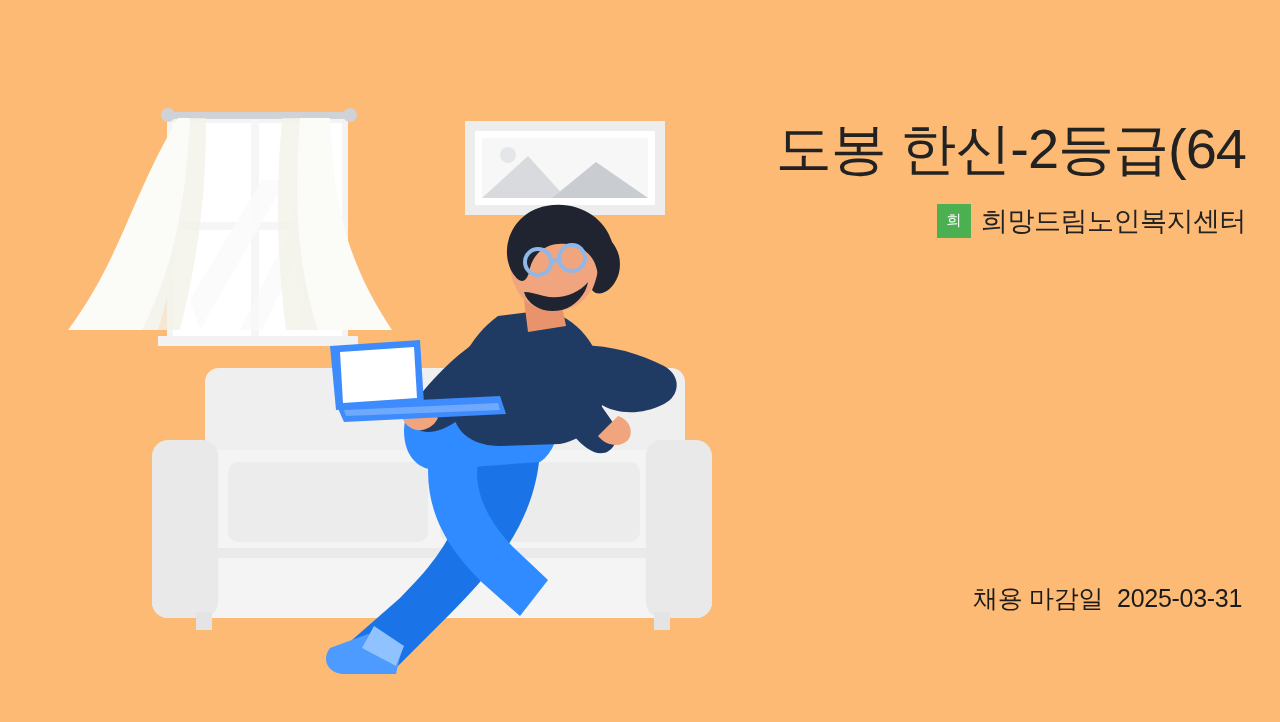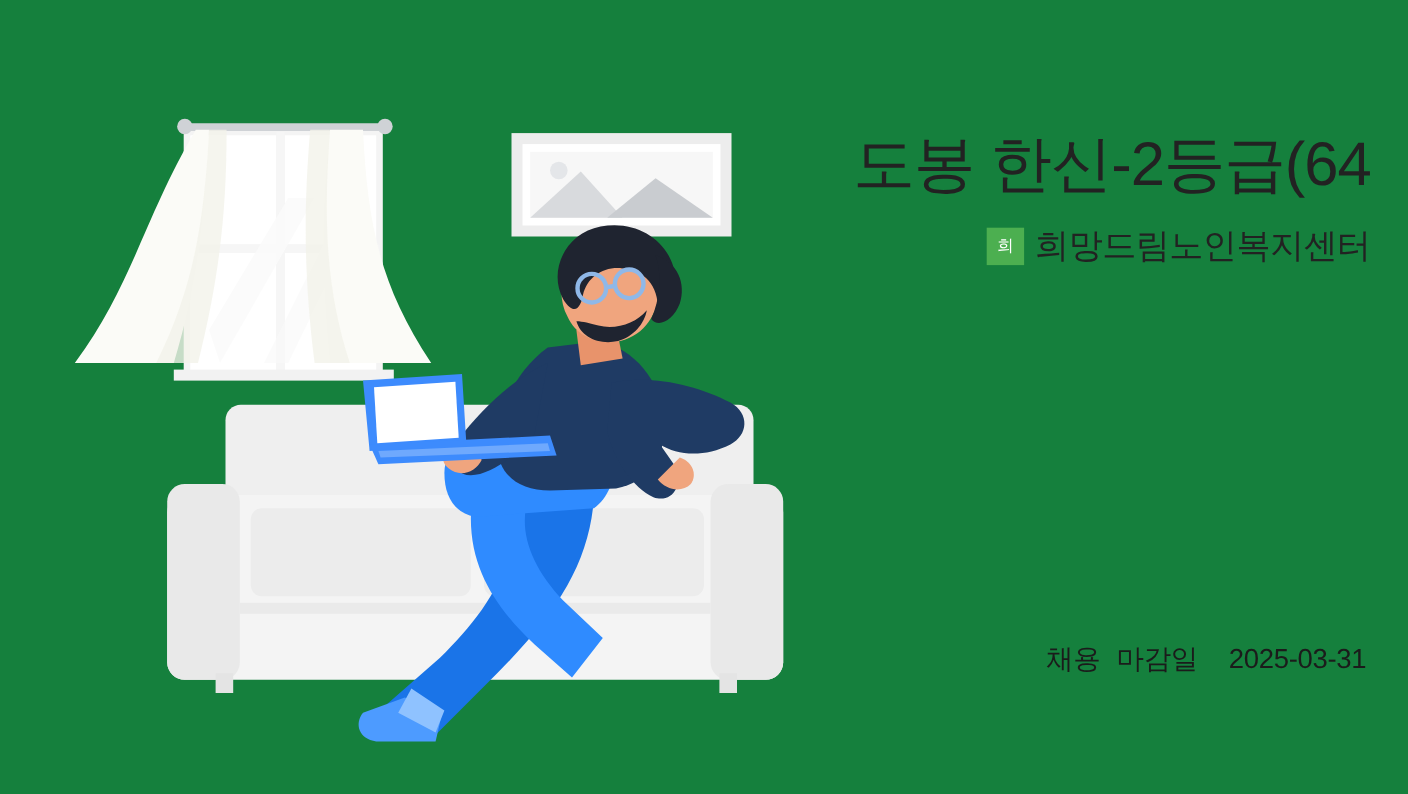--- a/index.html
+++ b/index.html
@@ -9,21 +9,21 @@
   body {
     width: 1280px;
     height: 722px;
     overflow: hidden;
     font-family: "Liberation Sans", sans-serif;
   }
   .poster {
     position: relative;
     width: 1280px;
     height: 722px;
-    background: #15803d;
+    background: #fdba74;
     overflow: hidden;
   }
 
   
   .illustration {
     position: absolute;
     left: 0;
     top: 0;
     width: 760px;
     height: 722px;
@@ -58,36 +58,36 @@
     height: 34px;
     background: #4caf50;
     color: #ffffff;
     font-size: 15px;
     display: flex;
     align-items: center;
     justify-content: center;
     flex: none;
   }
   .company-name {
-    font-size: 31px;
+    font-size: 27px;
     color: #222222;
     letter-spacing: -0.5px;
     white-space: nowrap;
   }
 
   .deadline {
     position: absolute;
     right: 38px;
     top: 582px;
     font-size: 25px;
     color: #1b1b1b;
     white-space: nowrap;
     letter-spacing: -0.3px;
   }
-  .deadline .dl-label { margin-right: 28px; font-family: Liberation Mono, monospace; }
+  .deadline .dl-label { margin-right: 14px; }
 </style>
 </head>
 <body>
 
 <div class="poster">
 
   <div class="illustration">
     <svg width="760" height="722" viewBox="0 0 760 722" xmlns="http://www.w3.org/2000/svg">
 
       <g>

